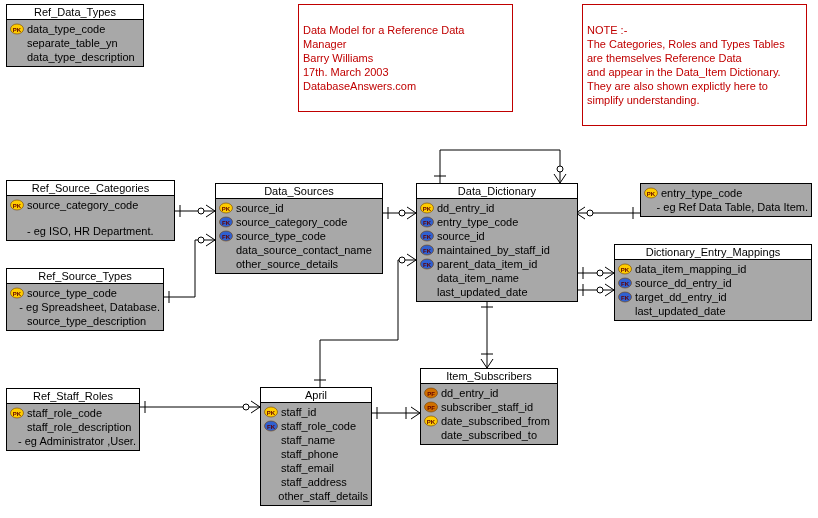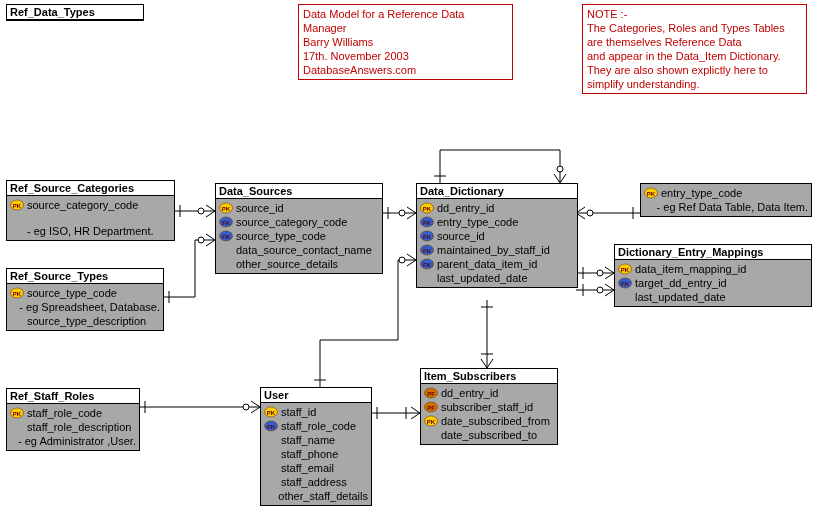--- a/index.html
+++ b/index.html
@@ -1,23 +1,23 @@
 <!DOCTYPE html>
 <html><head>
 <meta charset="utf-8">
 <style>
   html,body{margin:0;padding:0;background:#fff;font-family:Arial,Helvetica,sans-serif;font-size:11px;color:#000}
   .canvas{position:relative;width:818px;height:518px}
   .entity{position:absolute;border:1px solid #000;background:#a8a8a8}
-  .entity .hdr{background:#fff;border-bottom:1px solid #000;text-align:left;font-weight:bold;padding:1px 3px;white-space:nowrap}
+  .entity .hdr{background:#fff;border-bottom:1px solid #000;text-align:center;font-weight:normal;padding:1px 3px;white-space:nowrap}
   .entity .body{padding:2px 0}
   .row{display:flex;align-items:center;padding:0 3px;line-height:14px;white-space:nowrap}
   .key{width:14px;height:12px;margin-right:3px;display:flex;align-items:center;justify-content:center}
   .key svg{display:block}
-  .note{position:absolute;border:1px solid #c00000;color:#c00000;padding:2px 4px;line-height:14px}
+  .note{position:absolute;border:1px solid #c00000;color:#c00000;padding:18px 4px;line-height:14px}
   svg.lines{position:absolute;left:0;top:0}
 </style>
 </head>
 <body>
 
 <div class="canvas">
 
 <svg class="lines" width="818" height="518">
   <g stroke="#000" stroke-width="1" fill="none">
 
@@ -92,34 +92,53 @@
     <line x1="145" y1="401" x2="145" y2="413"></line>
     <line x1="260" y1="407" x2="251" y2="401"></line>
         <line x1="260" y1="407" x2="251" y2="413"></line>
         <circle cx="246" cy="407" r="3" fill="#fff"></circle>
   </g>
 </svg>
 
 <div class="note" style="left:298px;top:4px;width:205px">
   <div>Data Model for a Reference Data Manager</div>
   <div>Barry Williams</div>
-  <div>17th. November 2003</div>
+  <div>17th. March 2003</div>
   <div>DatabaseAnswers.com</div>
 </div>
 <div class="note" style="left:582px;top:4px;width:215px">
   <div>NOTE :-</div>
   <div>The Categories, Roles and Types Tables</div>
   <div>are themselves Reference Data</div>
   <div>and appear in the Data_Item Dictionary.</div>
   <div>They are also shown explictly here to</div>
   <div>simplify understanding.</div>
 </div>
 
 <div class="entity" style="left:6px;top:4px;width:136px">
       <div class="hdr">Ref_Data_Types</div>
+      <div class="body">
+        <div class="row">
+          <span class="key">
+            <svg width="14" height="12">
+              <ellipse cx="7" cy="6" rx="6.5" ry="5" fill="#ffcc00" stroke="#704000" stroke-width="0.6"></ellipse>
+              <text x="7" y="8.5" text-anchor="middle" font-size="6" font-weight="bold" fill="#600000">PK</text>
+            </svg>
+          </span>
+          <span>data_type_code</span>
+        </div>
+        <div class="row">
+          <span class="key"></span>
+          <span>separate_table_yn</span>
+        </div>
+        <div class="row">
+          <span class="key"></span>
+          <span>data_type_description</span>
+        </div>
+      </div>
     </div>
 <div class="entity" style="left:6px;top:180px;width:167px">
       <div class="hdr">Ref_Source_Categories</div>
       <div class="body">
         <div class="row">
           <span class="key">
             <svg width="14" height="12">
               <ellipse cx="7" cy="6" rx="6.5" ry="5" fill="#ffcc00" stroke="#704000" stroke-width="0.6"></ellipse>
               <text x="7" y="8.5" text-anchor="middle" font-size="6" font-weight="bold" fill="#600000">PK</text>
             </svg>
@@ -218,20 +237,24 @@
           <span class="key">
             <svg width="14" height="12">
               <ellipse cx="7" cy="6" rx="6.5" ry="5" fill="#3060d0" stroke="#704000" stroke-width="0.6"></ellipse>
               <text x="7" y="8.5" text-anchor="middle" font-size="6" font-weight="bold" fill="#600000">FK</text>
             </svg>
           </span>
           <span>parent_data_item_id</span>
         </div>
         <div class="row">
           <span class="key"></span>
+          <span>data_item_name</span>
+        </div>
+        <div class="row">
+          <span class="key"></span>
           <span>last_updated_date</span>
         </div>
       </div>
     </div>
 <div class="entity" style="left:640px;top:183px;width:170px">
       <div class="body">
         <div class="row">
           <span class="key">
             <svg width="14" height="12">
               <ellipse cx="7" cy="6" rx="6.5" ry="5" fill="#ffcc00" stroke="#704000" stroke-width="0.6"></ellipse>
@@ -280,20 +303,29 @@
           </span>
           <span>data_item_mapping_id</span>
         </div>
         <div class="row">
           <span class="key">
             <svg width="14" height="12">
               <ellipse cx="7" cy="6" rx="6.5" ry="5" fill="#3060d0" stroke="#704000" stroke-width="0.6"></ellipse>
               <text x="7" y="8.5" text-anchor="middle" font-size="6" font-weight="bold" fill="#600000">FK</text>
             </svg>
           </span>
+          <span>source_dd_entry_id</span>
+        </div>
+        <div class="row">
+          <span class="key">
+            <svg width="14" height="12">
+              <ellipse cx="7" cy="6" rx="6.5" ry="5" fill="#3060d0" stroke="#704000" stroke-width="0.6"></ellipse>
+              <text x="7" y="8.5" text-anchor="middle" font-size="6" font-weight="bold" fill="#600000">FK</text>
+            </svg>
+          </span>
           <span>target_dd_entry_id</span>
         </div>
         <div class="row">
           <span class="key"></span>
           <span>last_updated_date</span>
         </div>
       </div>
     </div>
 <div class="entity" style="left:6px;top:388px;width:132px">
       <div class="hdr">Ref_Staff_Roles</div>
@@ -311,21 +343,21 @@
           <span class="key"></span>
           <span>staff_role_description</span>
         </div>
         <div class="row">
           <span class="key"></span>
           <span>- eg Administrator ,User.</span>
         </div>
       </div>
     </div>
 <div class="entity" style="left:260px;top:387px;width:110px">
-      <div class="hdr">User</div>
+      <div class="hdr">April</div>
       <div class="body">
         <div class="row">
           <span class="key">
             <svg width="14" height="12">
               <ellipse cx="7" cy="6" rx="6.5" ry="5" fill="#ffcc00" stroke="#704000" stroke-width="0.6"></ellipse>
               <text x="7" y="8.5" text-anchor="middle" font-size="6" font-weight="bold" fill="#600000">PK</text>
             </svg>
           </span>
           <span>staff_id</span>
         </div>

